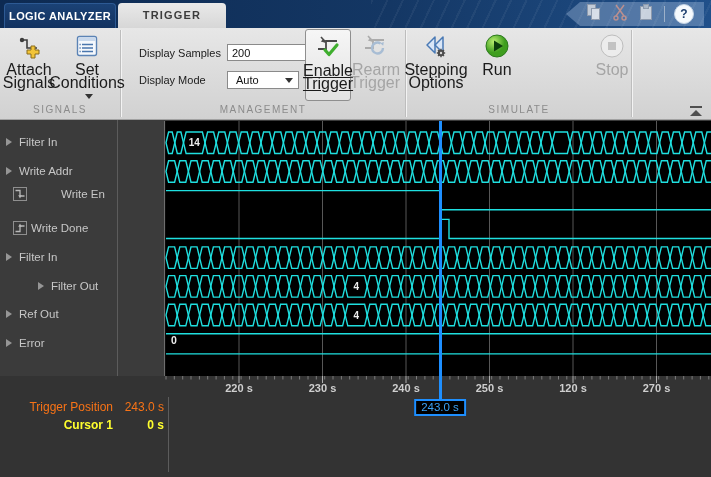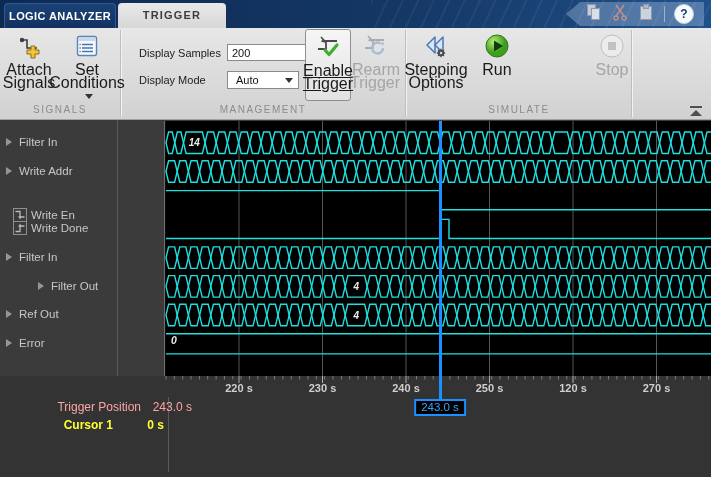--- a/index.html
+++ b/index.html
@@ -43,36 +43,36 @@
   .fld-select{position:absolute;left:227px;width:72px;height:18px;background:#fff;
       border:1px solid #8a8a8a;font-size:11px;color:#111;line-height:16px;padding:0 8px;
       box-sizing:border-box;cursor:pointer;}
   .dd-arrow{display:inline-block;width:0;height:0;border-left:4px solid transparent;
       border-right:4px solid transparent;border-top:5px solid #333;vertical-align:middle;margin-left:3px;}
   .fld-select .dd-arrow{position:absolute;right:5px;top:6px;}
   #collapse-btn{position:absolute;left:688px;top:76px;width:16px;height:13px;cursor:pointer;}
   
   #main{position:absolute;left:0;top:119px;width:711px;height:358px;background:#3b3b3b;
         border-top:1px solid #a2a2a2;box-sizing:border-box;}
-  #plot{position:absolute;left:164px;top:1px;width:547px;height:255px;background:#000;font-style:italic;}
+  #plot{position:absolute;left:164px;top:1px;width:547px;height:255px;background:#000;}
   #wave-svg{position:absolute;left:0;top:0;}
   .sig-item{position:absolute;left:0;width:117px;height:17px;display:flex;align-items:center;
       color:#c7c7c7;font-size:11.5px;cursor:pointer;}
   .expander{width:0;height:0;border-left:6px solid #969696;border-top:4.5px solid transparent;
       border-bottom:4.5px solid transparent;margin-left:6px;margin-right:7px;}
   .edge-ico{margin-left:13px;margin-right:4px;}
   .vdiv{position:absolute;width:1px;background:#5c5c5c;}
   #axis-strip{position:absolute;left:0;top:256px;width:711px;height:221px;background:#333;}
   .axis-label{position:absolute;top:6px;transform:translateX(-50%);font-size:11px;font-weight:bold;color:#cfcfcf;}
   #cursor-line{position:absolute;width:3px;z-index:5;cursor:ew-resize;}
   #cursor-flag{position:absolute;transform:translateX(-50%);z-index:6;background:#000;
       border:2px solid #1e8fff;color:#3ba2f5;font-size:11.5px;line-height:13px;padding:0 5px;cursor:pointer;}
   .status-label{position:absolute;left:0;width:113px;text-align:right;font-size:12px;}
   .status-value{position:absolute;left:121px;width:43px;text-align:right;font-size:12px;}
-  .c-blue{color:#fca5a5;padding-left:28px;}
+  .c-blue{color:#f97316;}
   .c-yellow{color:#ffff2e;font-weight:bold;}
 </style>
 </head>
 <body>
 
 <div id="app">
 
   <div id="titlebar">
     <div class="tab" id="tab-la">LOGIC ANALYZER</div>
     <div class="tab" id="tab-trig">TRIGGER</div>
@@ -210,21 +210,21 @@
   <div id="main">
     <div id="sidebar">
         <div class="sig-item" style="top: 13.5px;">
           <span class="expander"></span>
           <span>Filter In</span>
         </div>
         <div class="sig-item" style="top: 42.22px;">
           <span class="expander"></span>
           <span>Write Addr</span>
         </div>
-        <div class="sig-item" style="top: 86px;">
+        <div class="sig-item" style="top: 65px; gap: 30px;">
           <svg class="edge-ico" width="14" height="14" viewBox="0 0 14 14">
             <rect x="0.5" y="0.5" width="13" height="13" fill="none" stroke="#8f8f8f"></rect>
             <path d="M2.5 3.5 H7 V9 H11.5" stroke="#b8b8b8" stroke-width="1.3" fill="none"></path>
             <path d="M7 11.4 L5.2 8.2 H8.8 Z" fill="#b8b8b8"></path>
           </svg>
           <span>Write En</span>
         </div>
         <div class="sig-item" style="top: 99.66px;">
           <svg class="edge-ico" width="14" height="14" viewBox="0 0 14 14">
             <rect x="0.5" y="0.5" width="13" height="13" fill="none" stroke="#8f8f8f"></rect>

